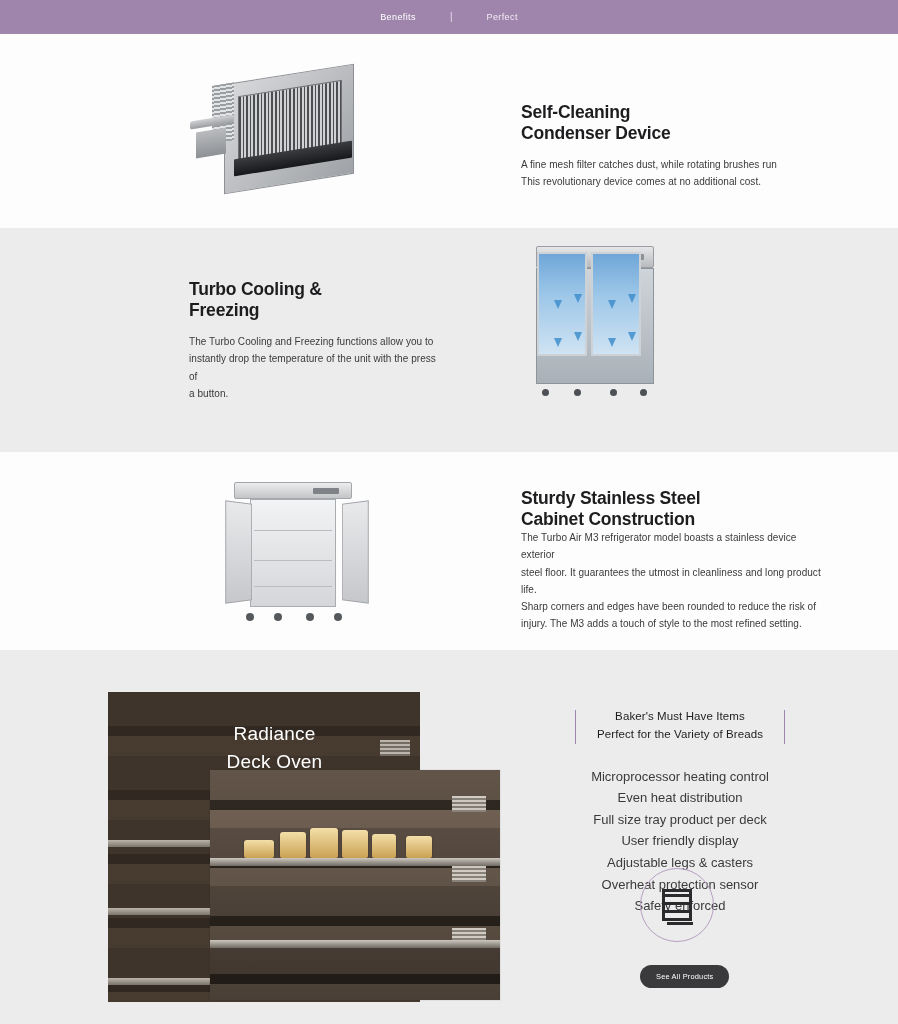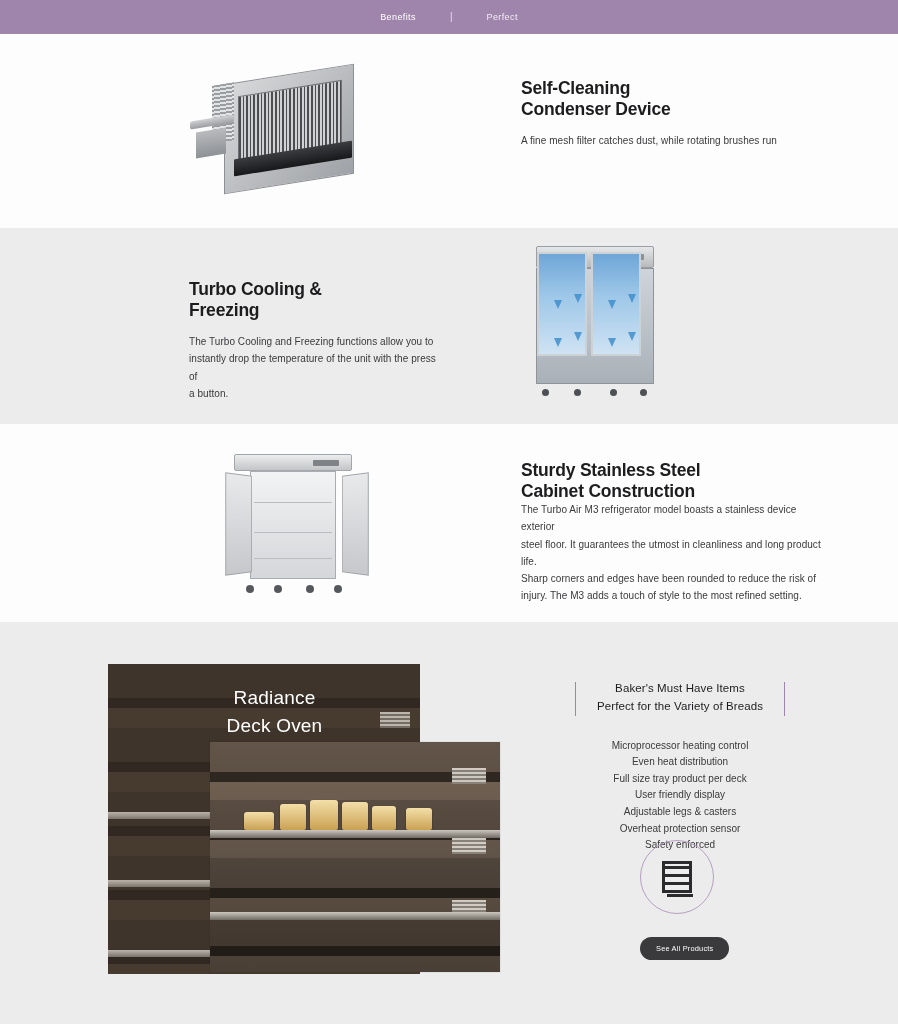--- a/index.html
+++ b/index.html
@@ -35,40 +35,40 @@
     font-size: 10px;
     line-height: 34px;
   }
 
   
   .section { position: relative; width: 898px; }
   .sec-white { background: #fdfdfd; }
   .sec-grey  { background: #ececec; }
 
   .sec1 { height: 194px; }
-  .sec2 { height: 196px; }
+  .sec2 { height: 224px; }
   .sec3 { height: 198px; }
   .sec4 { height: 402px; }
 
   .heading {
     font-size: 17.5px;
     font-weight: 700;
     color: #1d1d1f;
     line-height: 1.18;
     letter-spacing: -0.2px;
   }
   .body-copy {
     font-size: 10px;
     color: #3a3a3c;
     line-height: 1.72;
     letter-spacing: .05px;
   }
 
   
-  .sec1 .txt { position: absolute; left: 521px; top: 44px; width: 300px; }
+  .sec1 .txt { position: absolute; left: 521px; top: 68px; width: 300px; }
   .sec1 .heading { margin-bottom: 13px; }
   .sec1 .img-wrap { position: absolute; left: 182px; top: 14px; width: 210px; height: 160px; }
 
   
   .sec2 .txt { position: absolute; left: 189px; top: 51px; width: 250px; }
   .sec2 .heading { margin-bottom: 13px; }
   .sec2 .img-wrap { position: absolute; left: 530px; top: 18px; width: 130px; height: 170px; }
 
   
   .sec3 .txt { position: absolute; left: 521px; top: 36px; width: 300px; }
@@ -180,21 +180,21 @@
 
   
   .sec4 .photo-a {
     position: absolute; left: 108px; top: 42px; width: 312px; height: 310px;
     background:
       linear-gradient(180deg, rgba(40,33,28,.55), rgba(40,33,28,.55)),
       repeating-linear-gradient(180deg,#5a4b3c 0 34px,#3b3127 34px 44px,#6d5b49 44px 64px);
     overflow: hidden;
   }
   .photo-a .ov-title {
-    position: absolute; left: 0; top: 20px; width: 100%;
+    position: absolute; left: 0; top: 28px; width: 100%;
     text-align: center; color: #ffffff;
     font-size: 19px; line-height: 1.45; font-weight: 400; letter-spacing: .2px; padding-left: 21px;
   }
   .photo-a .grill {
     position: absolute; right: 10px; width: 30px; height: 16px;
     background: repeating-linear-gradient(180deg,#cfcac2 0 2px,#7a756d 2px 4px);
     opacity: .85;
   }
   .photo-a .tray {
     position: absolute; left: 0; width: 100%; height: 7px;
@@ -233,21 +233,21 @@
     position: relative; display: inline-block; padding: 0 22px;
     font-size: 11.5px; color: #1d1d1f; line-height: 1.55; letter-spacing: .1px;
   }
   .benefits-title .rule {
     position: absolute; top: 2px; width: 1px; height: 34px; background: #9f85ab;
   }
   .benefits-title .rule.l { left: 0; }
   .benefits-title .rule.r { right: 0; }
   .benefit-list {
     margin-top: 22px; list-style: none;
-    font-size: 10px; color: #3a3a3c; line-height: 1.66;
+    font-size: 13px; color: #3a3a3c; line-height: 1.66;
   }
   .badge {
     position: absolute; left: 640px; top: 218px; width: 74px; height: 74px;
     border: 1px solid #b79fc2; border-radius: 50%;
     display: flex; align-items: center; justify-content: center;
   }
   .badge .rack {
     width: 30px; height: 32px;
     background:
       linear-gradient(180deg,#2b2b2d 0 3px, transparent 3px),
@@ -288,20 +288,21 @@
         <div class="cond-arm2"></div>
       </div>
     </div>
     <div class="txt">
       <div class="heading">
         <div>Self-Cleaning</div>
         <div>Condenser Device</div>
       </div>
       <div class="body-copy">
         <div>A fine mesh filter catches dust, while rotating brushes run</div>
+        <div>This revolutionary device comes at no additional cost.</div>
       </div>
     </div>
   </div>
 
   <div class="section sec-grey sec2">
     <div class="txt">
       <div class="heading">
         <div>Turbo Cooling &amp;</div>
         <div>Freezing</div>
       </div>

